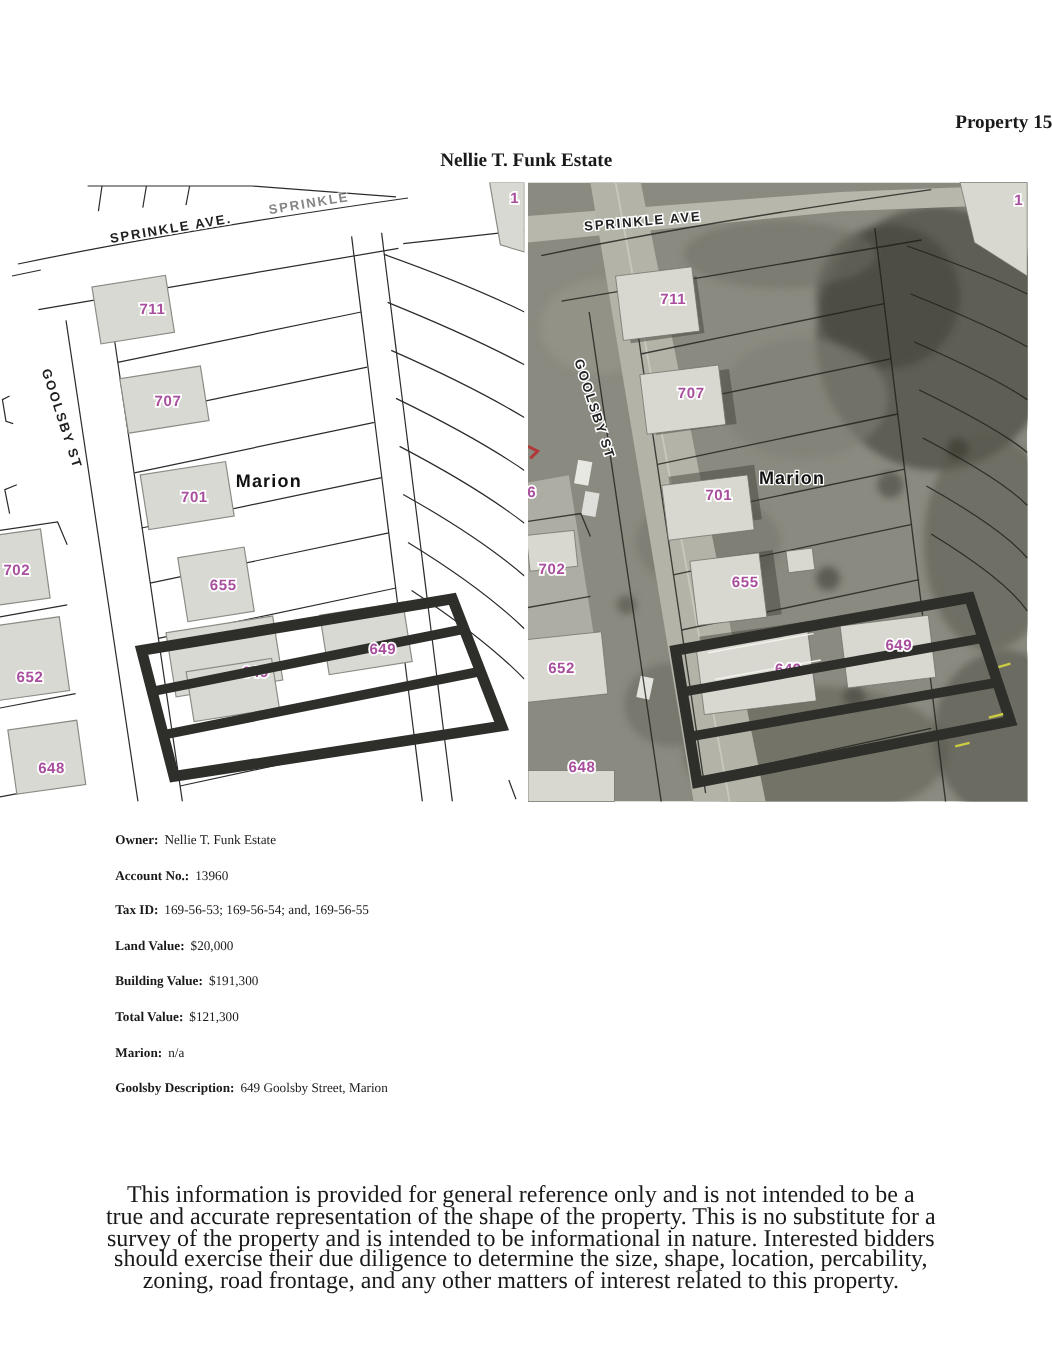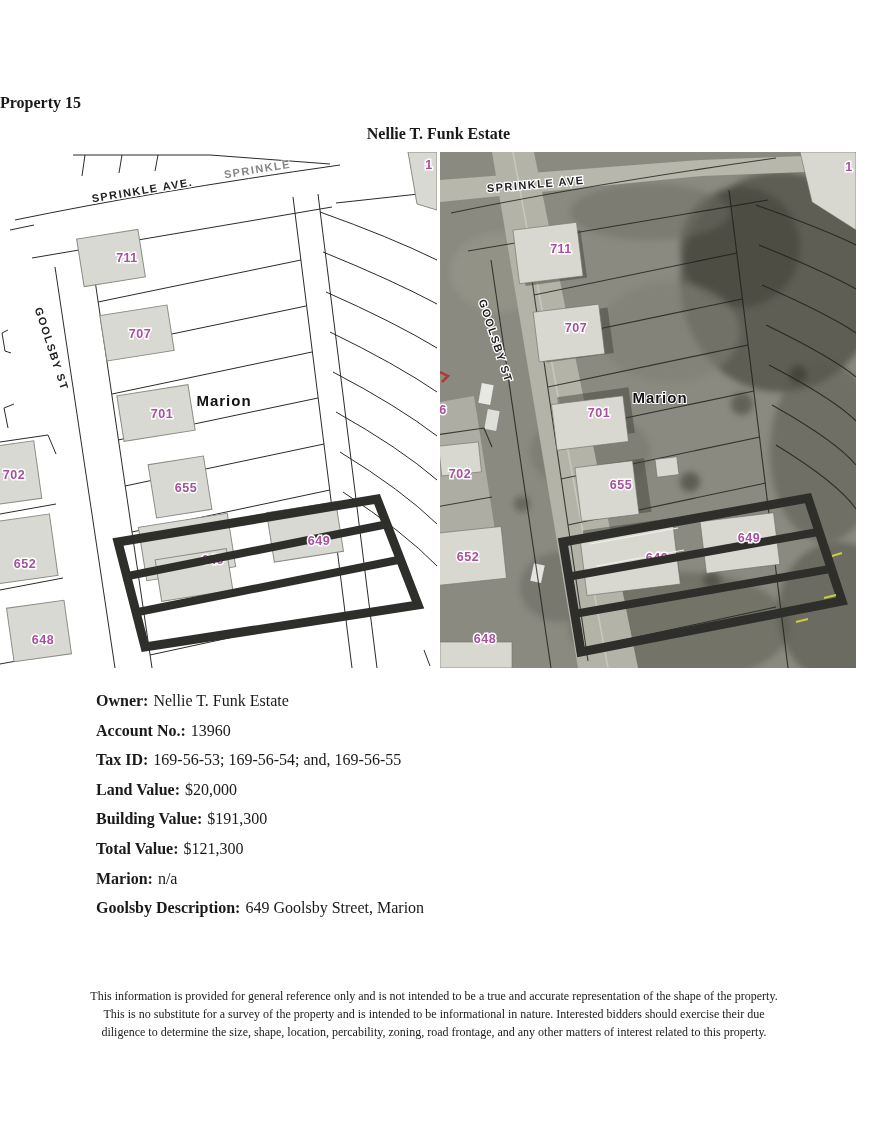--- a/index.html
+++ b/index.html
@@ -1,31 +1,31 @@
 <!DOCTYPE html>
 <html><head>
 <meta charset="utf-8">
 <style>
   html,body{margin:0;padding:0;background:#ffffff;}
   .page{
     position:relative;width:877px;height:1135px;background:#ffffff;overflow:hidden;
     font-family:"Liberation Serif", serif;color:#1a1a1a;
   }
-  .title{position:absolute;top:94px;left:0;width:877px;text-align:left;
+  .title{position:absolute;top:94px;left:0;width:877px;text-align:right;
     font-size:16px;font-weight:bold;margin:0;}
   .subtitle{position:absolute;top:125px;left:0;width:877px;text-align:center;
     font-size:16px;font-weight:bold;margin:0;}
   .maps{position:absolute;top:152px;left:0;width:877px;height:516px;}
   .plat{position:absolute;left:0;top:0;}
   .aerial{position:absolute;left:440px;top:0;}
   .details{position:absolute;left:96px;top:686px;width:700px;}
-  .detail-row{margin:0;height:29.6px;font-size:16px;line-height:29.6px;white-space:nowrap;}
+  .detail-row{margin:0;height:29.6px;font-size:11px;line-height:29.6px;white-space:nowrap;}
   .detail-row b{margin-right:5px;}
   .disclaimer{position:absolute;left:88px;top:988px;width:692px;margin:0;
-    text-align:center;font-size:12px;line-height:17.8px;}
+    text-align:center;font-size:20px;line-height:17.8px;}
   
   .pline{stroke:#2b2b2b;stroke-width:1;fill:none;}
   .pline-a{stroke:#1e1e1a;stroke-width:1.1;fill:none;opacity:.8;}
   .bld{fill:#d9d9d3;stroke:#8c8c86;stroke-width:1;}
   .bld-a{fill:#d8d8d0;stroke:#70706a;stroke-width:.6;}
   .plabel{font:bold 12.5px "Liberation Sans", sans-serif;fill:#a84f9e;
     stroke:#ffffff;stroke-width:3px;paint-order:stroke;letter-spacing:.5px;text-anchor:middle;}
   .street{font:bold 11px "Liberation Sans", sans-serif;fill:#222222;
     stroke:#ffffff;stroke-width:2.5px;paint-order:stroke;letter-spacing:1.5px;text-anchor:middle;}
   .street-faint{opacity:.55;}

